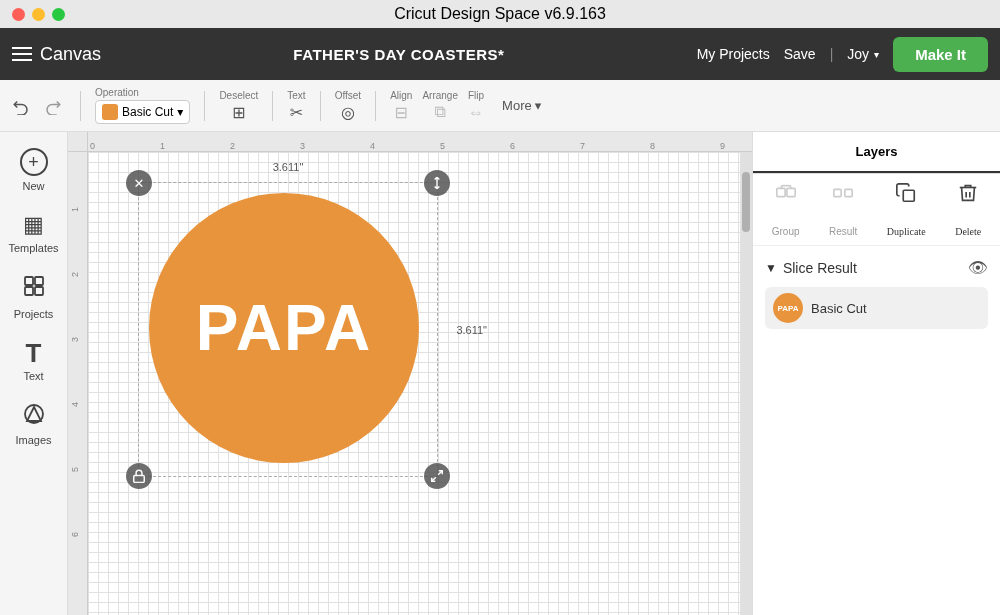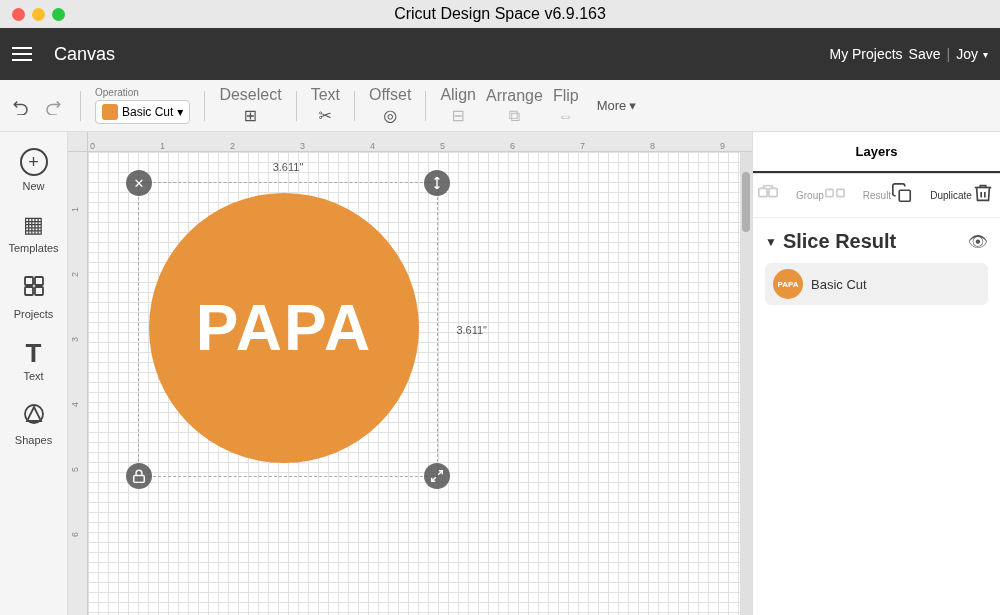--- a/index.html
+++ b/index.html
@@ -18,26 +18,26 @@
     .tl-yellow { background: #ffbd2e; }
     .tl-green { background: #28c840; }
 
     
     #navbar {
       width: 100%; height: 52px;
       background: #333333;
       display: flex; align-items: center; justify-content: space-between;
       padding: 0 12px;
     }
-    .navbar-left { display: flex; align-items: center; gap: 22px; }
+    .navbar-left { display: flex; align-items: center; gap: 8px; }
     .hamburger { display: flex; flex-direction: column; gap: 4px; cursor: pointer; }
     .hamburger span { width: 20px; height: 2px; background: white; display: block; }
     .canvas-label { color: white; font-size: 18px; font-weight: 400; }
     .navbar-center { color: white; font-size: 15px; font-weight: 600; letter-spacing: 0.5px; }
-    .navbar-right { display: flex; align-items: center; gap: 6px; }
+    .navbar-right { display: flex; align-items: center; gap: 14px; }
     .nav-link { color: white; font-size: 14px; cursor: pointer; text-decoration: none; }
     .nav-divider { color: #888; font-size: 14px; }
     .user-btn { display: flex; align-items: center; gap: 5px; color: white; font-size: 14px; cursor: pointer; }
     .chevron-down { font-size: 10px; }
     .make-it-btn {
       background: #4caf50; color: white; border: none;
       padding: 9px 22px; border-radius: 6px; font-size: 15px; font-weight: 600;
       cursor: pointer;
     }
 
@@ -62,21 +62,21 @@
     .operation-group { display: flex; flex-direction: column; gap: 2px; }
     .operation-label { font-size: 10px; color: #777; }
     .operation-select {
       display: flex; align-items: center; gap: 4px;
       border: 1px solid #ccc; border-radius: 4px;
       padding: 3px 6px; background: white; cursor: pointer;
       font-size: 12px;
     }
     .color-swatch { width: 16px; height: 16px; border-radius: 3px; background: #e8943c; }
     .deselect-group, .edit-group, .offset-group, .align-group, .arrange-group, .flip-group { display: flex; flex-direction: column; align-items: center; gap: 2px; }
-    .tool-label { font-size: 16px; color: #777; text-align: center; }
+    .tool-label { font-size: 10px; color: #777; text-align: center; }
     .tool-icon { font-size: 16px; color: #555; cursor: pointer; }
     .more-btn { display: flex; align-items: center; gap: 3px; font-size: 13px; color: #555; cursor: pointer; padding: 4px 8px; border-radius: 4px; }
 
     
     #main { display: flex; width: 100%; height: calc(615px - 28px - 52px - 52px); }
 
     
     #sidebar {
       width: 68px; min-width: 68px;
       background: #f5f5f5;
@@ -186,32 +186,32 @@
     .panel-tabs { display: flex; border-bottom: 1px solid #ddd; }
     .panel-tab {
       flex: 1; padding: 12px 0; text-align: center;
       font-size: 13px; cursor: pointer; border-bottom: 2px solid transparent;
     }
     .panel-tab.active { border-bottom: 2px solid #333; font-weight: 600; }
     .panel-actions {
       display: flex; align-items: center; justify-content: space-around;
       padding: 8px 4px; border-bottom: 1px solid #eee;
     }
-    .panel-action { display: flex; align-items: center; gap: 17px; cursor: pointer; }
+    .panel-action { display: flex; flex-direction: column; align-items: center; gap: 17px; cursor: pointer; }
     .panel-action-icon { font-size: 20px; color: #999; }
     .panel-action-icon.active { color: #333; }
     .panel-action-label { font-size: 10px; color: #999; }
-    .panel-action-label.active { color: #333; }
+    .panel-action-label.active { color: #333; font-family: Liberation Serif, serif; }
     .panel-section { padding: 12px 12px; }
     .slice-header {
       display: flex; align-items: center; gap: 6px;
       cursor: pointer; margin-bottom: 10px;
     }
     .slice-chevron { font-size: 12px; color: #333; }
-    .slice-title { font-size: 20px; font-weight: 700; color: #333; }
+    .slice-title { font-size: 14px; font-weight: 400; color: #333; }
     .eye-icon { margin-left: auto; font-size: 16px; color: #555; cursor: pointer; }
     .layer-item {
       display: flex; align-items: center; gap: 8px;
       padding: 6px 8px; border-radius: 6px; background: #f0f0f0;
     }
     .layer-avatar {
       width: 30px; height: 30px; border-radius: 50%;
       background: #e8943c;
       display: flex; align-items: center; justify-content: center;
       font-size: 8px; font-weight: 700; color: white; letter-spacing: 0;
@@ -232,28 +232,30 @@
 
 <div id="navbar">
   <div class="navbar-left">
     <div class="hamburger">
       <span></span>
         <span></span>
         <span></span>
     </div>
     <span class="canvas-label">Canvas</span>
   </div>
+  <div class="navbar-center">FATHER'S DAY COASTERS*</div>
   <div class="navbar-right">
     <a class="nav-link">My Projects</a>
     <span class="nav-link">Save</span>
     <span class="nav-divider">|</span>
     <div class="user-btn">
       <span>Joy</span>
       <span class="chevron-down">▾</span>
     </div>
+    <button class="make-it-btn">Make It</button>
   </div>
 </div>
 
 <div id="toolbar">
   <div class="toolbar-group">
     <button class="toolbar-btn" title="Undo">
       <svg width="18" height="18" viewBox="0 0 24 24" fill="none" stroke="#555" stroke-width="2">
           <path d="M3 10h10a7 7 0 0 1 0 14H7"></path>
           <polyline points="3 10 7 6 3 10 7 14"></polyline>
         </svg>
@@ -334,21 +336,21 @@
       <div style="font-size:26px;font-weight:700;color:#444;line-height:1">T</div>
       <span class="sidebar-label">Text</span>
     </div>
     <div class="sidebar-item">
       <div>
         <svg width="24" height="24" viewBox="0 0 24 24" fill="none" stroke="#444" stroke-width="1.8">
             <circle cx="12" cy="12" r="9"></circle>
             <polygon points="12,5 19,19 5,19" fill="none" stroke="#444" stroke-width="1.8"></polygon>
           </svg>
       </div>
-      <span class="sidebar-label">Shapes</span>
+      <span class="sidebar-label">Images</span>
     </div>
   </div>
 
   <div id="canvas-area">
     <div class="ruler-corner"></div>
 
     <div class="ruler-h">
       <span class="ruler-tick-h" style="left:2px">0</span>
       <span class="ruler-tick-h" style="left:72px">1</span>
       <span class="ruler-tick-h" style="left:142px">2</span>

